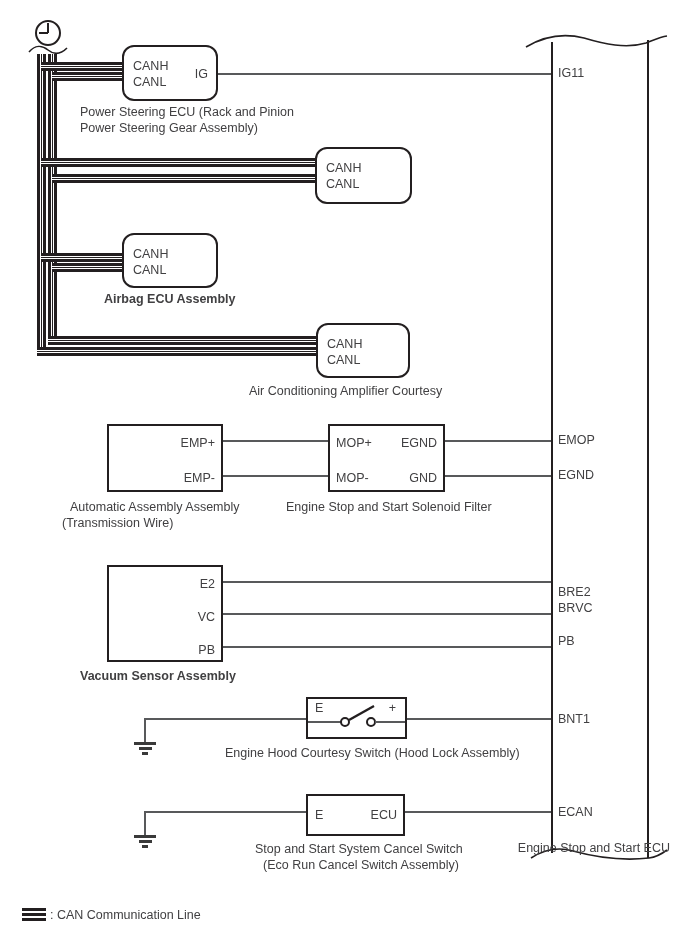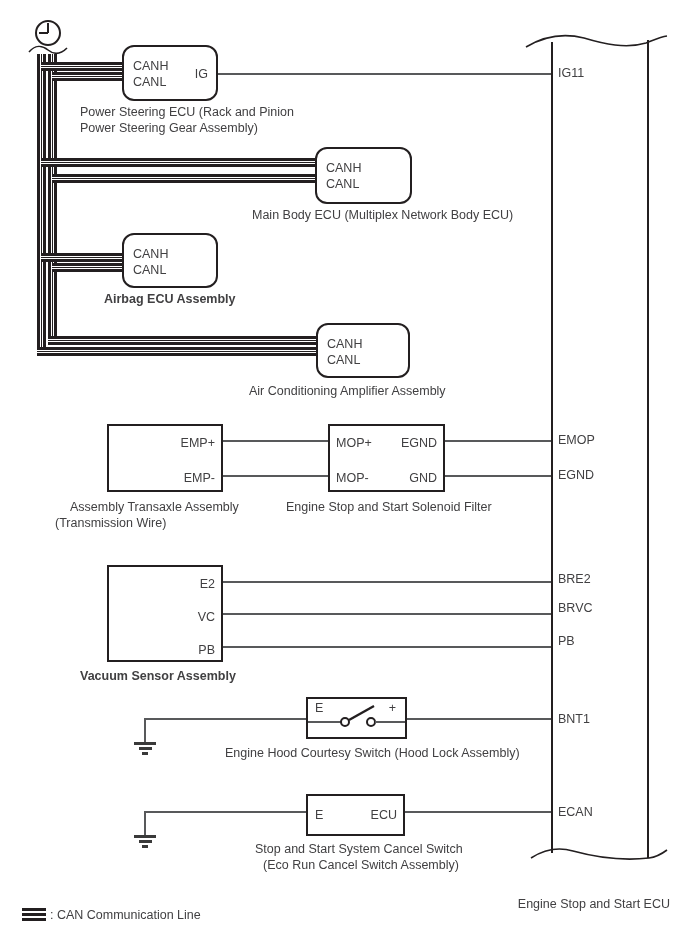--- a/index.html
+++ b/index.html
@@ -64,42 +64,41 @@
     <span class="pin" style="left:9px;top:27px;">CANL</span>
     <span class="pin" style="right:8px;top:19px;padding-left:47px;">IG</span>
   </div>
   <div class="txt" style="left:80px;top:120px;">Power Steering Gear Assembly)</div>
   <div class="txt" style="left:80px;top:104px;">Power Steering ECU (Rack and Pinion</div>
 
   <div class="rbox" style="left:315px;top:147px;width:97px;height:57px;">
     <span class="pin" style="left:9px;top:11px;">CANH</span>
     <span class="pin" style="left:9px;top:27px;">CANL</span>
   </div>
-  <div class="txt" style="left:252px;top:207px;">Main Body ECU (Multiplex Network Body ECU)</div>
 
   <div class="rbox" style="left:122px;top:233px;width:96px;height:55px;">
     <span class="pin" style="left:9px;top:11px;">CANH</span>
     <span class="pin" style="left:9px;top:27px;">CANL</span>
   </div>
   <div class="txt" style="left:104px;top:291px;font-weight:bold;">Airbag ECU Assembly</div>
 
   <div class="rbox" style="left:316px;top:323px;width:94px;height:55px;">
     <span class="pin" style="left:9px;top:11px;">CANH</span>
     <span class="pin" style="left:9px;top:27px;">CANL</span>
   </div>
-  <div class="txt" style="left:249px;top:383px;">Air Conditioning Amplifier Assembly</div>
+  <div class="txt" style="left:249px;top:383px;">Air Conditioning Amplifier Courtesy</div>
 
   <div class="wire-h" style="left:218px;top:73px;width:333px;"></div>
 
   <div class="sbox" style="left:107px;top:424px;width:116px;height:68px;">
     <span class="pin" style="right:6px;top:9px;">EMP+</span>
     <span class="pin" style="right:6px;top:44px;">EMP-</span>
   </div>
-  <div class="txt" style="left:70px;top:499px;">Assembly Transaxle Assembly</div>
-  <div class="txt" style="left:55px;top:515px;">(Transmission Wire)</div>
+  <div class="txt" style="left:70px;top:499px;">Automatic Assembly Assembly</div>
+  <div class="txt" style="left:62px;top:515px;">(Transmission Wire)</div>
 
   <div class="sbox" style="left:328px;top:424px;width:117px;height:68px;">
     <span class="pin" style="left:6px;top:9px;">MOP+</span>
     <span class="pin" style="left:6px;top:44px;text-align:center;">MOP-</span>
     <span class="pin" style="right:6px;top:9px;">EGND</span>
     <span class="pin" style="right:6px;top:44px;">GND</span>
   </div>
   <div class="txt" style="left:286px;top:499px;">Engine Stop and Start Solenoid Filter</div>
 
   <div class="wire-h" style="left:223px;top:440px;width:105px;"></div>
@@ -159,24 +158,24 @@
   <svg class="icon" style="left:520px;top:28px;" width="152" height="26" viewBox="0 0 152 26">
     <path d="M6,19 C26,7 44,5 64,10 C84,16 106,21 126,15 C134,12 140,9 147,8" fill="none" stroke="#231f20" stroke-width="1.6"></path>
   </svg>
   <svg class="icon" style="left:520px;top:840px;" width="152" height="26" viewBox="0 0 152 26">
     <path d="M11,18 C25,9 39,7 53,11 C75,17 103,21 129,18 C137,17 143,13 147,10" fill="none" stroke="#231f20" stroke-width="1.6"></path>
   </svg>
 
   <div class="txt" style="left:558px;top:65px;">IG11</div>
   <div class="txt" style="left:558px;top:432px;">EMOP</div>
   <div class="txt" style="left:558px;top:467px;">EGND</div>
-  <div class="txt" style="left:558px;top:571px;">BRE2</div>
+  <div class="txt" style="left:558px;top:584px;">BRE2</div>
   <div class="txt" style="left:558px;top:600px;">BRVC</div>
   <div class="txt" style="left:558px;top:633px;">PB</div>
   <div class="txt" style="left:558px;top:711px;">BNT1</div>
   <div class="txt" style="left:558px;top:804px;">ECAN</div>
 
-  <div class="txt" style="left:510px;top:896px;width:160px;text-align:right;">Engine Stop and Start ECU</div>
+  <div class="txt" style="left:510px;top:840px;width:160px;text-align:right;">Engine Stop and Start ECU</div>
 
   <div class="legend-icon" style="left:22px;top:908px;"></div>
   <div class="txt" style="left:50px;top:907px;">: CAN Communication Line</div>
 
 </div>
 
 </body></html>

